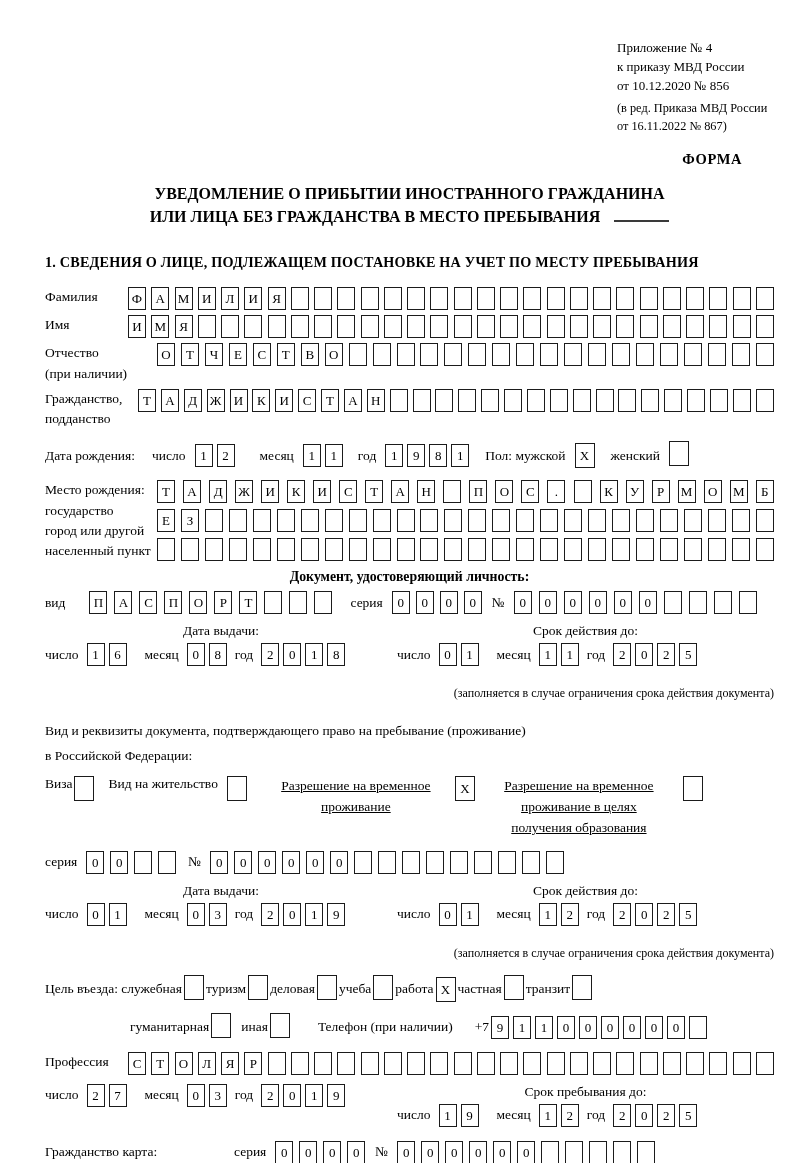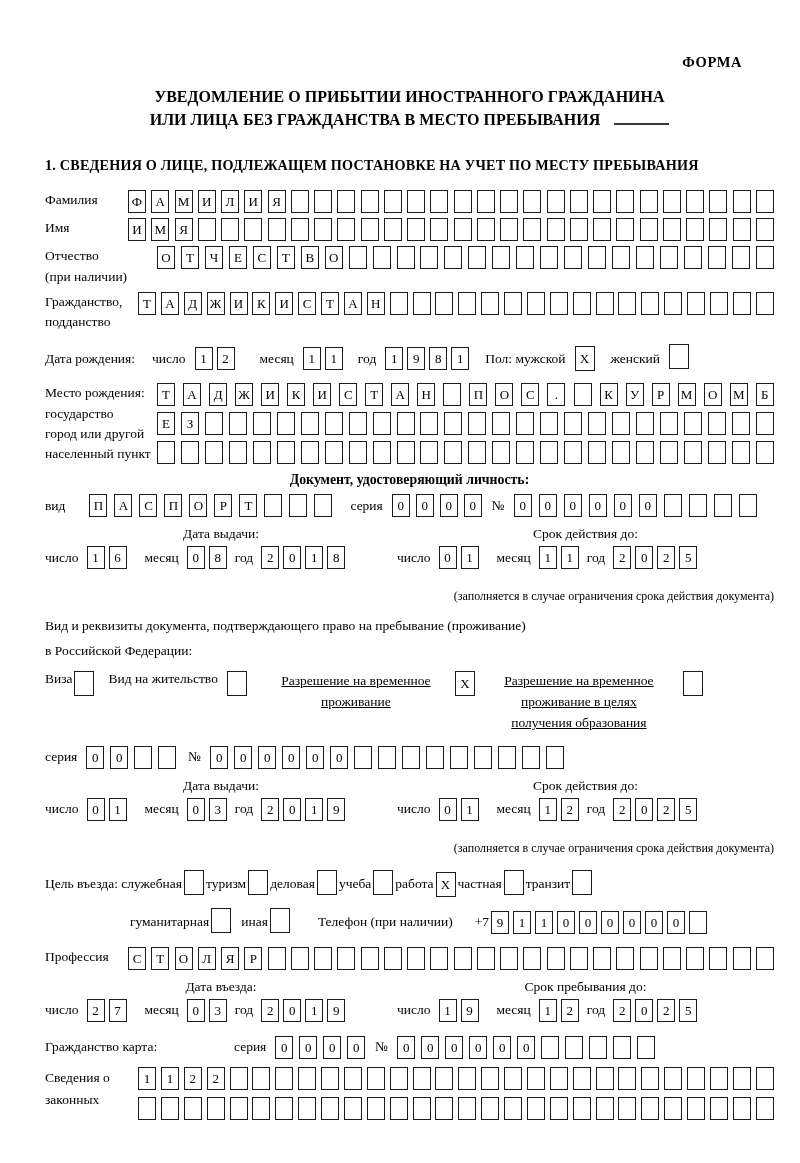--- a/index.html
+++ b/index.html
@@ -38,40 +38,49 @@
   .docrow .lbl { margin-right:24px; }
   .mr { margin-right:9px; } .ml { margin-left:16px; }
 
   .dcols { display:flex; margin-top:9px; }
   .dcol-l { width:352px; }
   .dcol-r { flex:1; }
   .dhead { text-align:center; font-size:13.5px; margin-bottom:4px; }
   .dbody { display:flex; align-items:center; gap:8px; font-size:13.5px; }
   .note { font-size:12px; margin-top:20px; text-align:right; }
 
-  .para { font-size:13.5px; line-height:1.8; margin-top:10px; }
+  .para { font-size:13.5px; line-height:1.8; margin-top:18px; }
 
   .perm { display:flex; align-items:flex-start; gap:1px; font-size:13.5px; margin-top:8px; }
   .perm-c { text-align:center; line-height:1.55;text-decoration:underline; }
   .pw1{width:196px}.pw2{width:206px}
   .perm .cb { margin-top:0; }
 
   .purpose { display:flex; align-items:center; gap:2px; font-size:13.5px; margin-top:14px; flex-wrap:nowrap; }
   .indent { margin-left:85px; }
 
   .reps { display:flex; margin-top:8px; }
   .reps .lbl { width:93px; line-height:1.62; }
   .repcells { flex:1; }
   .repcells .fill { margin-bottom:7px; }
 </style>
 </head>
 <body>
 
 <div class="page">
 
+  <div class="hdr">
+    <div>Приложение № 4</div>
+    <div>к приказу МВД России</div>
+    <div>от 10.12.2020 № 856</div>
+    <div class="sub">
+      <div>(в ред. Приказа МВД России</div>
+      <div>от 16.11.2022 № 867)</div>
+    </div>
+  </div>
 
   <div class="forma">ФОРМА</div>
 
   <div class="title">
     <div>УВЕДОМЛЕНИЕ О ПРИБЫТИИ ИНОСТРАННОГО ГРАЖДАНИНА</div>
     <div><span>ИЛИ ЛИЦА БЕЗ ГРАЖДАНСТВА В МЕСТО ПРЕБЫВАНИЯ</span><span class="blank"></span></div>
   </div>
 
   <div class="sec">1. СВЕДЕНИЯ О ЛИЦЕ, ПОДЛЕЖАЩЕМ ПОСТАНОВКЕ НА УЧЕТ ПО МЕСТУ ПРЕБЫВАНИЯ</div>
 
@@ -585,21 +594,20 @@
         <span class="cell"></span>
         <span class="cell"></span>
         <span class="cell"></span>
         <span class="cell"></span>
         <span class="cell"></span>
       </span>
   </div>
 
   <div class="dcols">
     <div class="dcol-l">
-      <div class="dhead">Дата въезда:</div>
       <div class="dbody">
         <span>число</span>
         <span class="gap">
             <span class="cell">2</span>
             <span class="cell">7</span>
           </span>
         <span style="margin-left:10px">месяц</span>
         <span class="gap">
             <span class="cell">0</span>
             <span class="cell">3</span>

